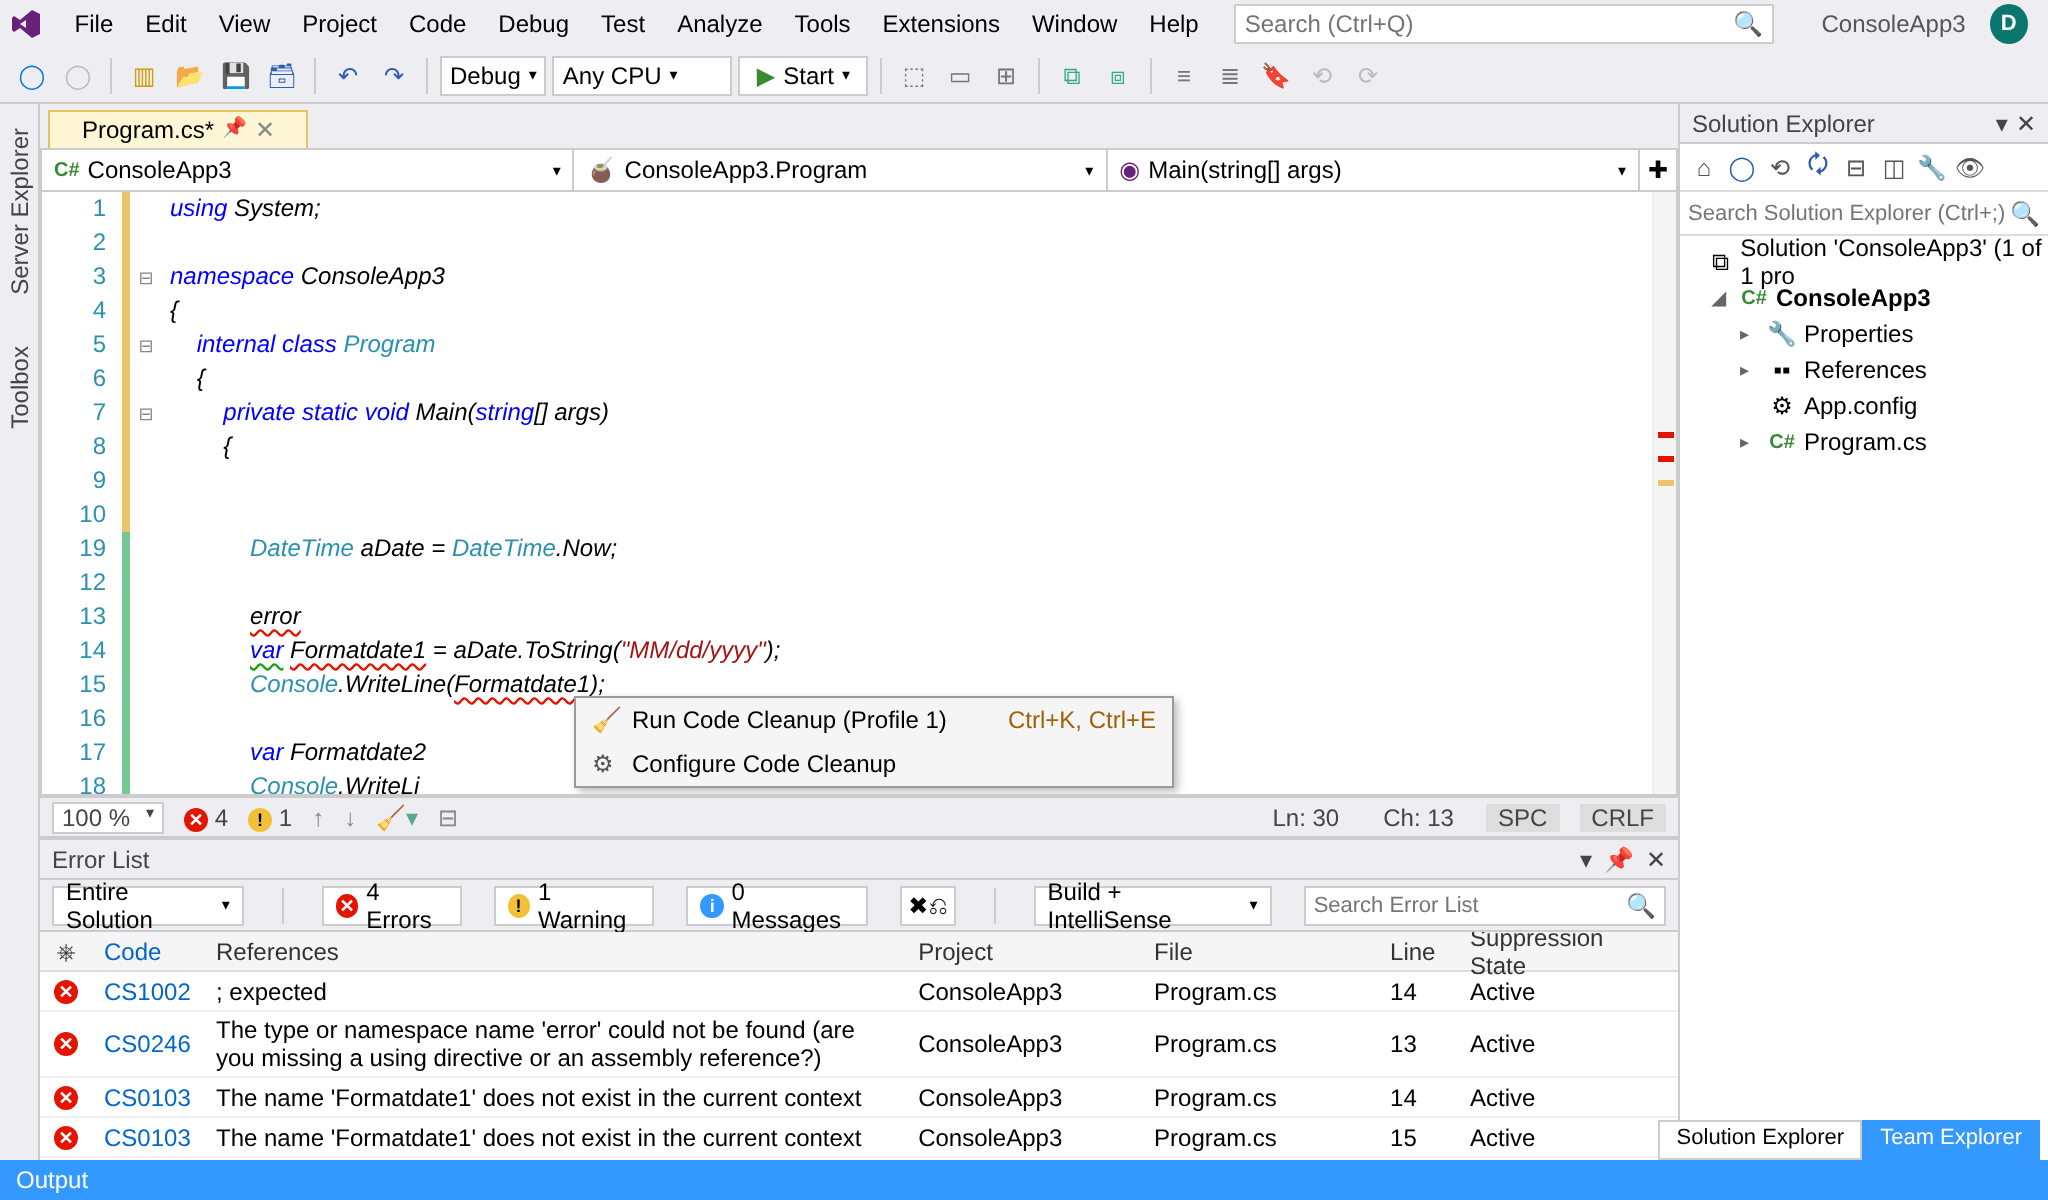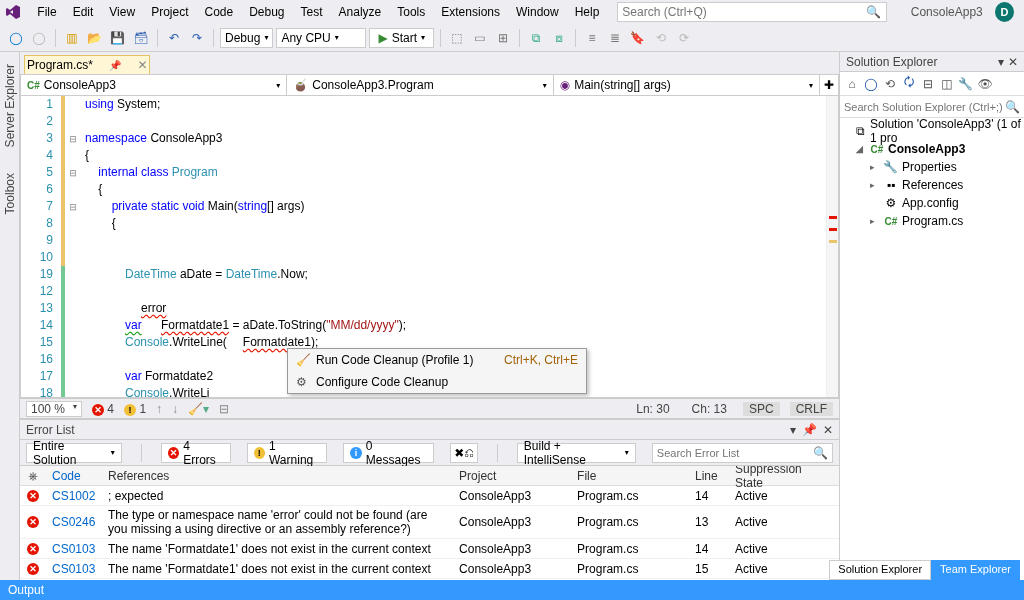--- a/index.html
+++ b/index.html
@@ -24,45 +24,45 @@
 
 
 .body { display: flex; height: calc(600px - 24px - 28px - 20px); }
 .left-rail { width: 20px; background: #eeeef2; border-right: 1px solid #ccc; display: flex; flex-direction: column; align-items: center; padding-top: 6px; gap: 14px; }
 .rail-tab { writing-mode: vertical-rl; transform: rotate(180deg); padding: 6px 2px; cursor: pointer; color: #444; }
 
 .center { flex: 1; display: flex; flex-direction: column; min-width: 0; }
 
 
 .doc-tabs { display: flex; height: 22px; background: #eeeef2; align-items: flex-end; padding-left: 4px; }
-.doc-tab { background: #fff6d5; border-top: 1px solid #e5c365; border-left: 1px solid #e5c365; border-right: 1px solid #e5c365; padding: 2px 2px; display: flex; align-items: center; gap: 16px; font-size: 11px; }
+.doc-tab { background: #fff6d5; border-top: 1px solid #e5c365; border-left: 1px solid #e5c365; border-right: 1px solid #e5c365; padding: 2px 16px; display: flex; align-items: flex-start; gap: 4px; font-size: 11px; }
 .doc-tab .close { width: 10px; color: #888; cursor: pointer; }
 .pin { color: #8a6a00; font-size: 10px; }
 
 
 .navbar { display: flex; height: 22px; background: #fff; border: 1px solid #ccc; }
 .navbar .navdd { flex: 1; display: flex; align-items: center; padding: 0 6px; border-right: 1px solid #ccc; gap: 4px; cursor: pointer; }
 
 
 .editor-wrap { flex: 1; display: flex; min-height: 0; }
 .editor { flex: 1; background: #fff; border: 1px solid #ccc; border-top: none; display: flex; overflow: hidden; position: relative; font-family: Consolas, monospace; font-size: 13px; }
 .gutter-nums { width: 40px; text-align: right; color: #2b91af; padding-right: 8px; background: #fff; }
 .gutter-nums div { height: 17px; line-height: 17px; }
 .gutter-marks { width: 16px; background: #fff; }
 .gutter-marks div { height: 17px; display: flex; align-items: center; justify-content: center; font-size: 9px; color: #888; }
 .track { width: 4px; background: #fff; }
 .track div { height: 17px; }
 .track .g { background: #73c991; }
 .track .y { background: #e9c46a; }
-.code { flex: 1; padding-left: 4px; white-space: pre; }
+.code { flex: 1; padding-left: 4px; white-space: pre; font-style: italic; }
 .code div { height: 17px; line-height: 17px; }
 .kw { color: #0000ff; }
 .typ { color: #2b91af; }
 .str { color: #a31515; }
-.err-r { text-decoration: underline wavy #e51400; text-underline-offset: 2px; margin-left: 16px; }
+.err-r { text-decoration: underline wavy #e51400; text-underline-offset: 2px; }
 .err-t { text-decoration: underline wavy #1ba11b; text-underline-offset: 2px; }
 
 .minimap { width: 12px; background: #f5f5f5; border-left: 1px solid #eee; position: relative; }
 .minimap .mark-e { position: absolute; left: 2px; width: 8px; height: 3px; background: #e51400; }
 .minimap .mark-w { position: absolute; left: 2px; width: 8px; height: 3px; background: #e9c46a; }
 
 
 .ctx-menu { position: absolute; left: 266px; top: 252px; width: 300px; background: #f5f5f5; border: 1px solid #9a9a9a; box-shadow: 2px 2px 4px rgba(0,0,0,.25); z-index: 50; }
 .ctx-row { display: flex; align-items: center; height: 22px; padding: 0 8px; cursor: pointer; }
 .ctx-row .ic { width: 20px; color: #555; }

